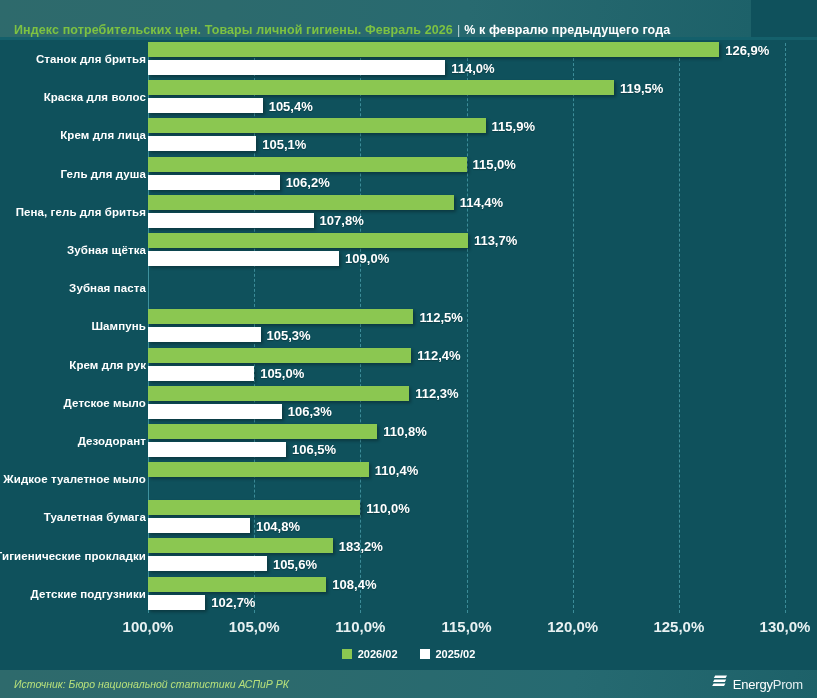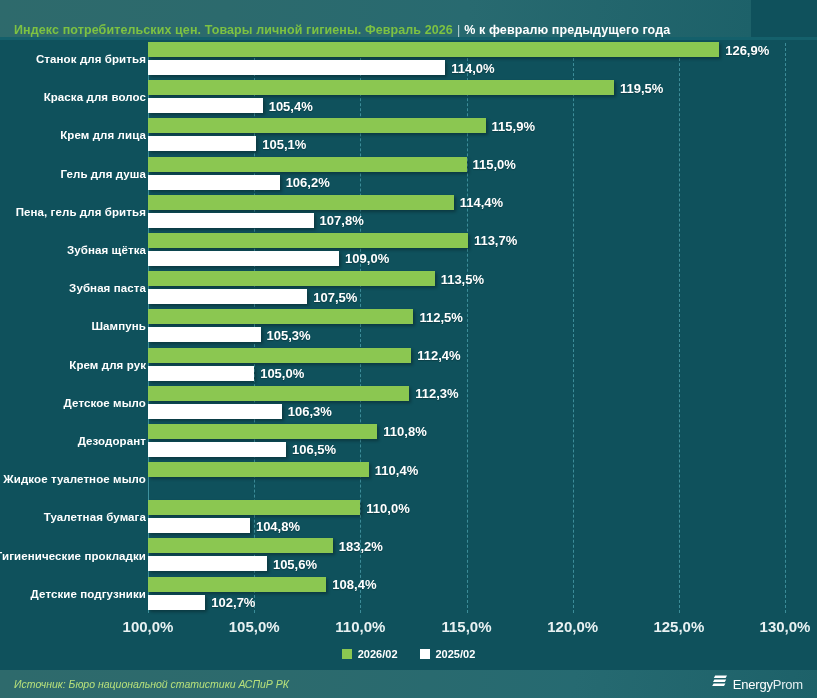--- a/index.html
+++ b/index.html
@@ -280,28 +280,20 @@
             <div class="bar cur" style="width: 290.897px; padding-left: 29px;">
               <span class="bar-label">113,7%</span>
             </div>
             <div class="bar prev" style="width: 191.1px;">
               <span class="bar-label">109,0%</span>
             </div>
           </div>
         </div>
         <div class="row">
           <div class="cat-label">Зубная паста</div>
-          <div class="bars">
-            <div class="bar cur" style="width: 286.65px;">
-              <span class="bar-label">113,5%</span>
-            </div>
-            <div class="bar prev" style="width: 159.25px;">
-              <span class="bar-label">107,5%</span>
-            </div>
-          </div>
         </div>
         <div class="row">
           <div class="cat-label">Шампунь</div>
           <div class="bars">
             <div class="bar cur" style="width: 265.417px;">
               <span class="bar-label">112,5%</span>
             </div>
             <div class="bar prev" style="width: 112.537px;">
               <span class="bar-label">105,3%</span>
             </div>

